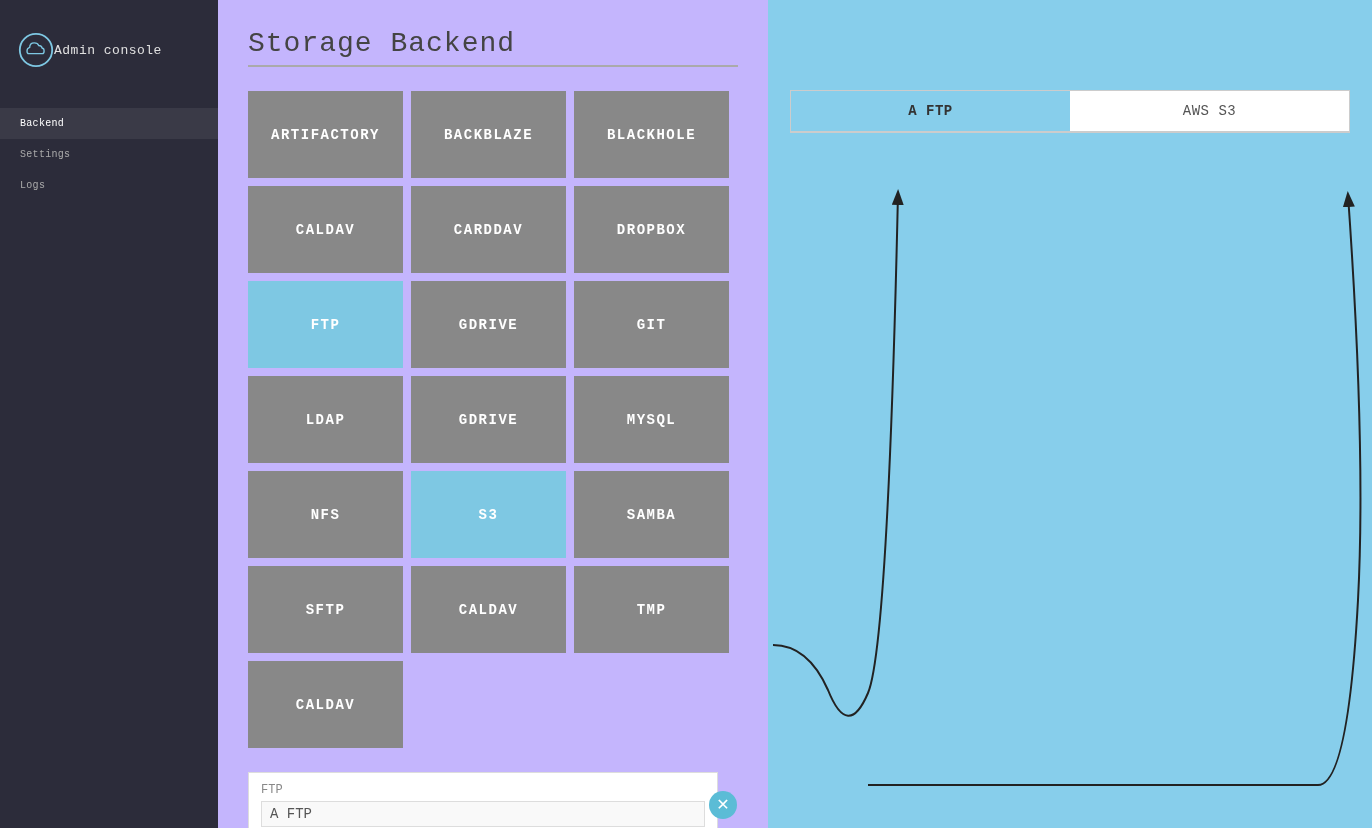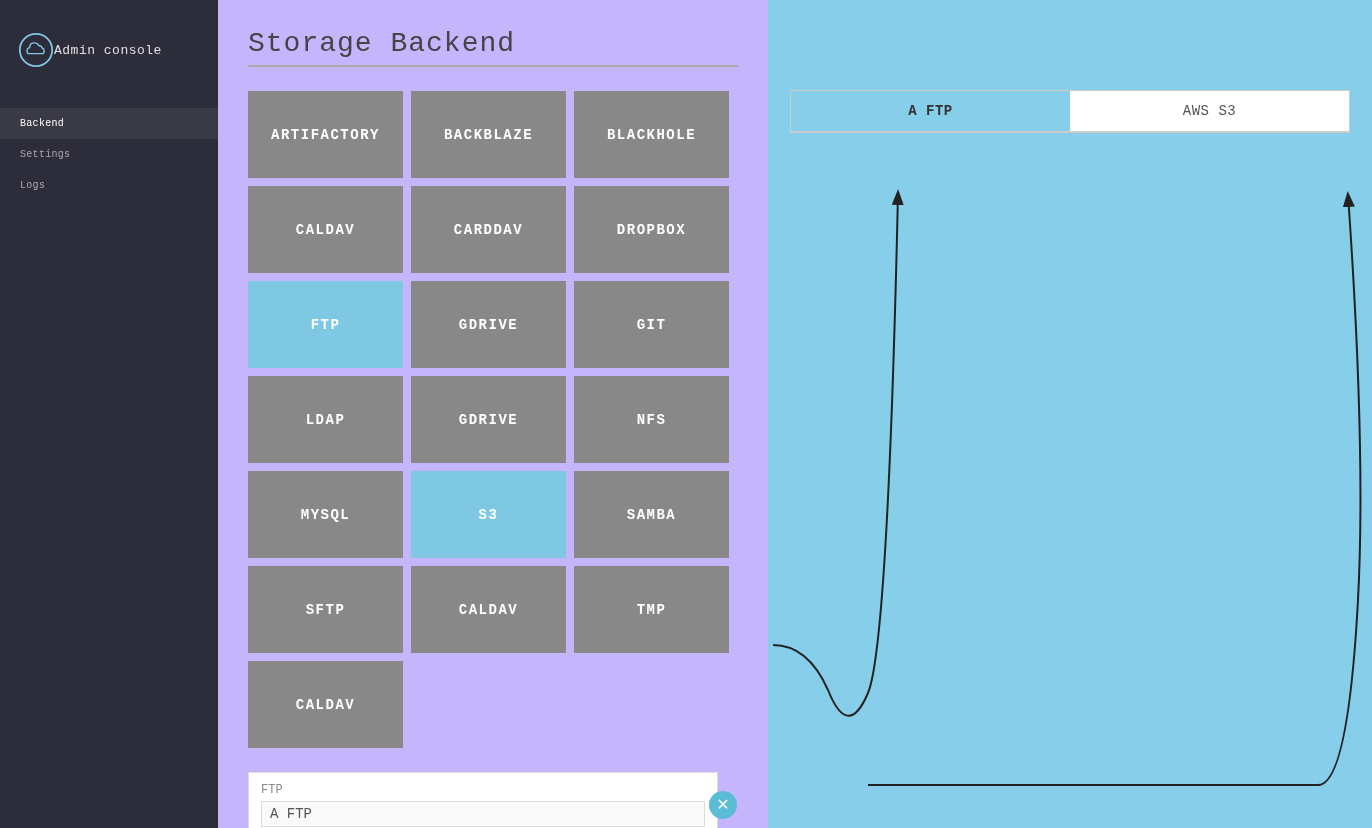--- a/index.html
+++ b/index.html
@@ -285,22 +285,22 @@
     <div class="backend-tile">BACKBLAZE</div>
     <div class="backend-tile">BLACKHOLE</div>
     <div class="backend-tile">CALDAV</div>
     <div class="backend-tile">CARDDAV</div>
     <div class="backend-tile">DROPBOX</div>
     <div class="backend-tile selected">FTP</div>
     <div class="backend-tile">GDRIVE</div>
     <div class="backend-tile">GIT</div>
     <div class="backend-tile">LDAP</div>
     <div class="backend-tile">GDRIVE</div>
+    <div class="backend-tile">MYSQL</div>
     <div class="backend-tile">NFS</div>
-    <div class="backend-tile">MYSQL</div>
     <div class="backend-tile selected">S3</div>
     <div class="backend-tile">SAMBA</div>
     <div class="backend-tile">SFTP</div>
     <div class="backend-tile">CALDAV</div>
     <div class="backend-tile">TMP</div>
     <div class="backend-tile">CALDAV</div>
   </div>
 
   <div class="connection-instance" style="position:relative;">
     <div class="connection-instance-label">FTP</div>

